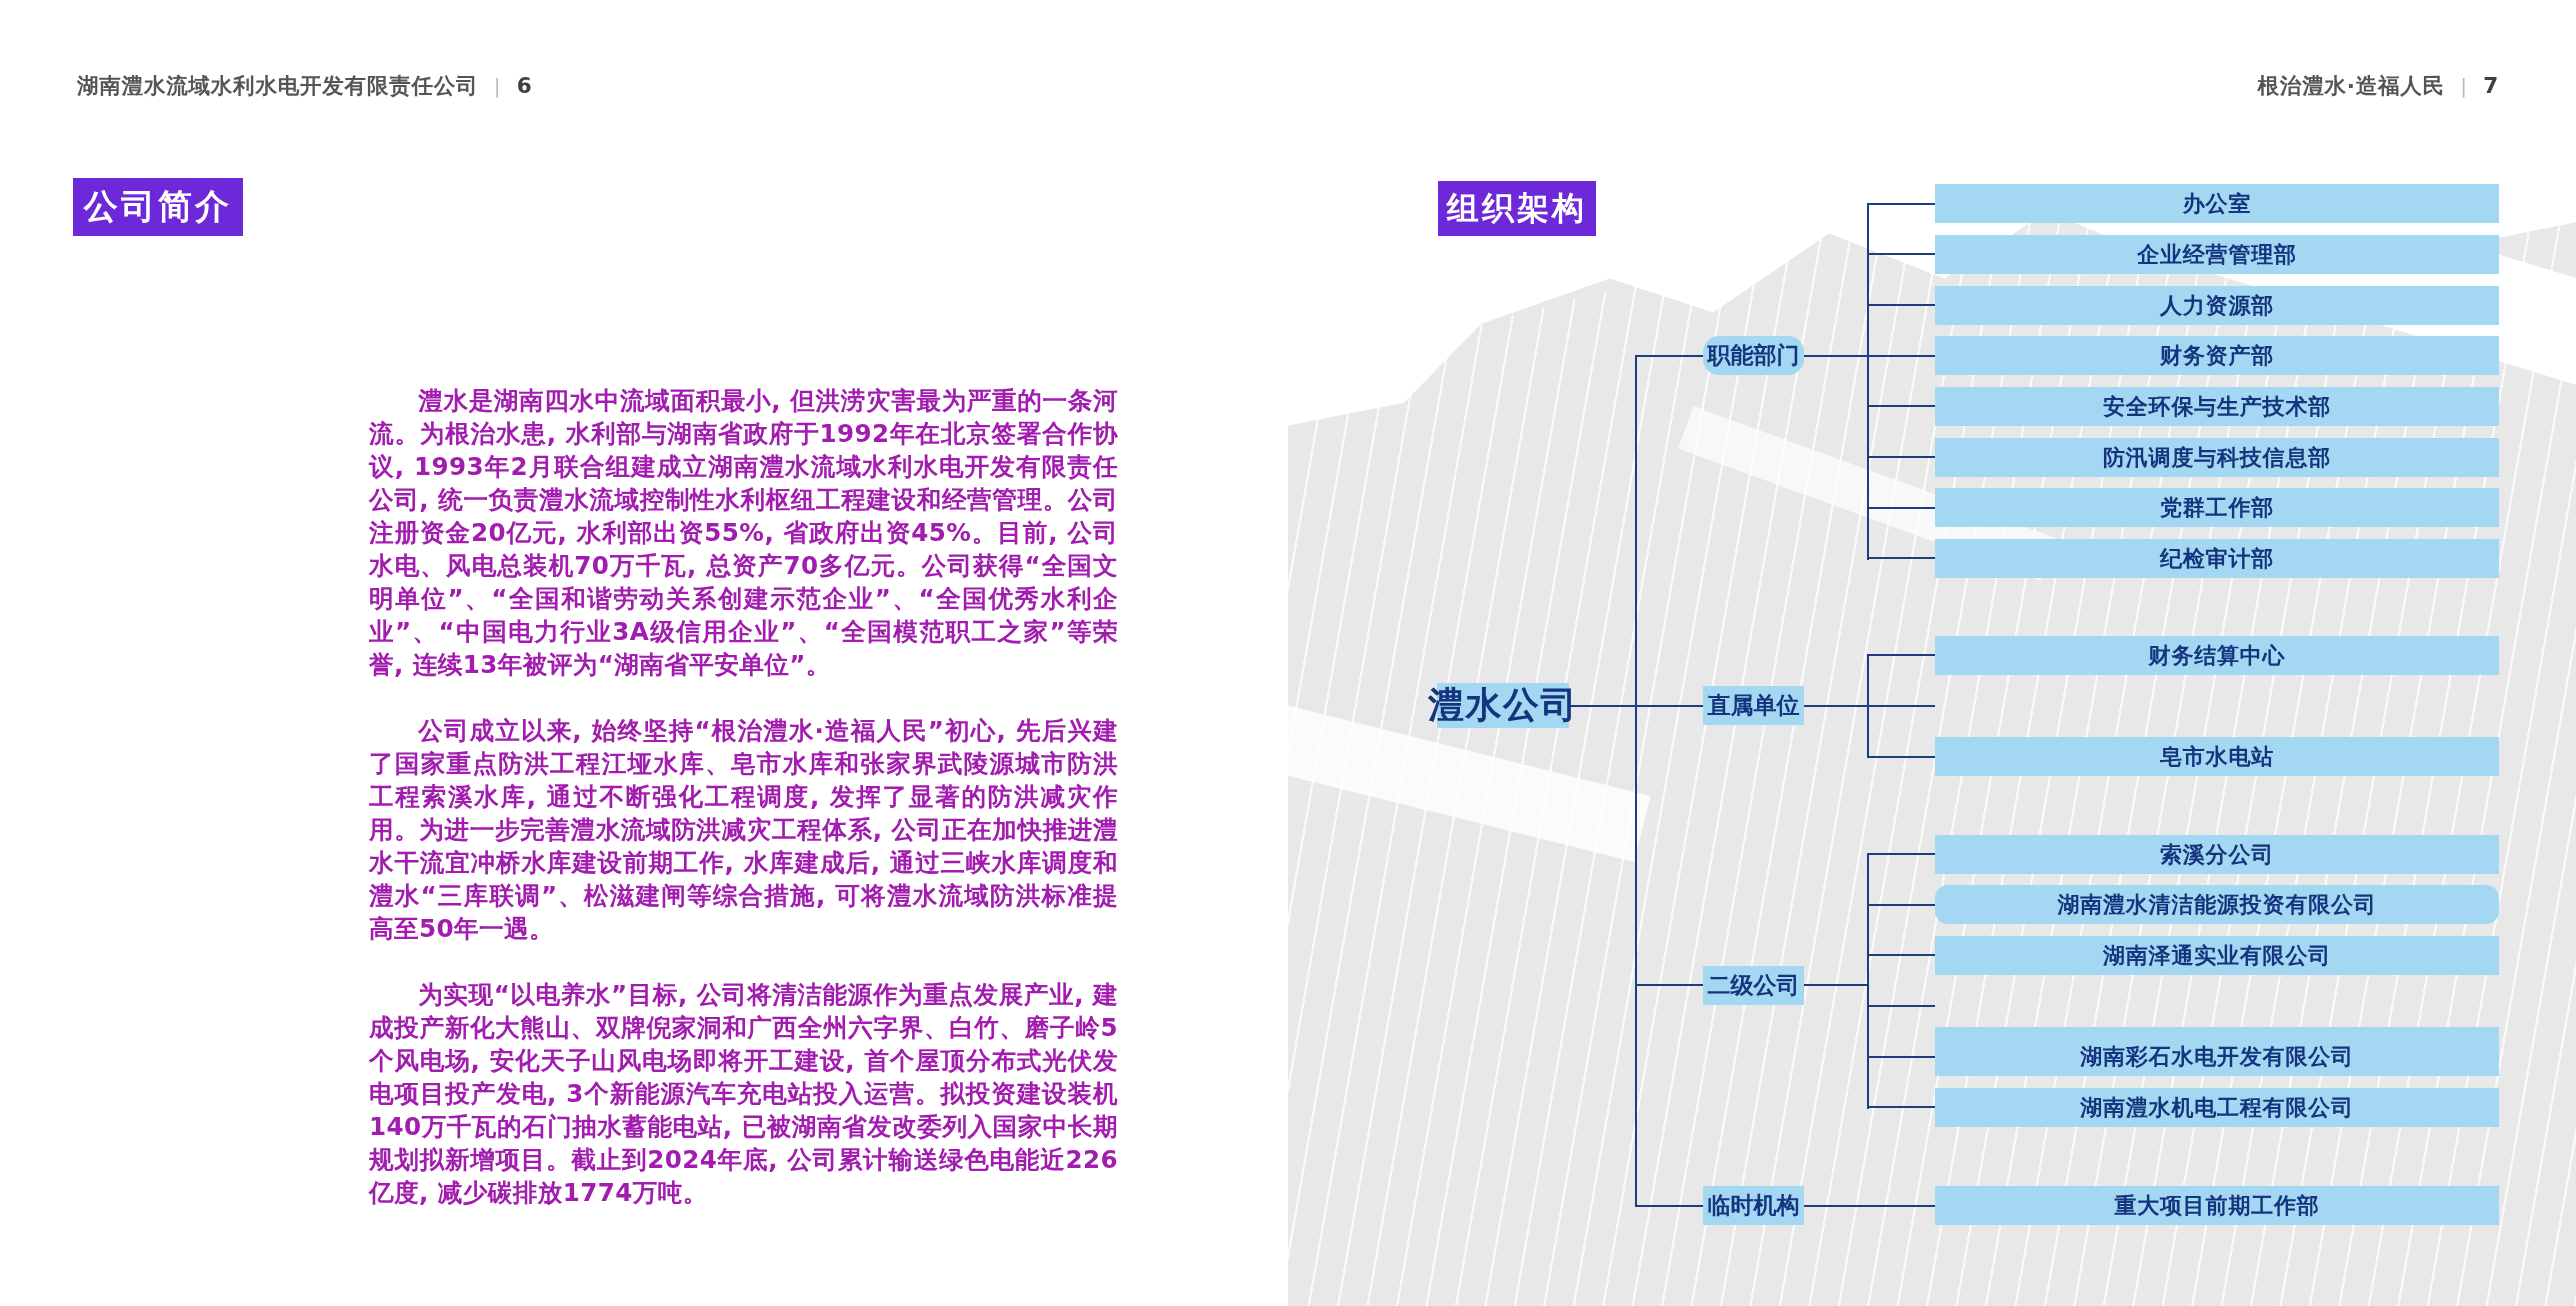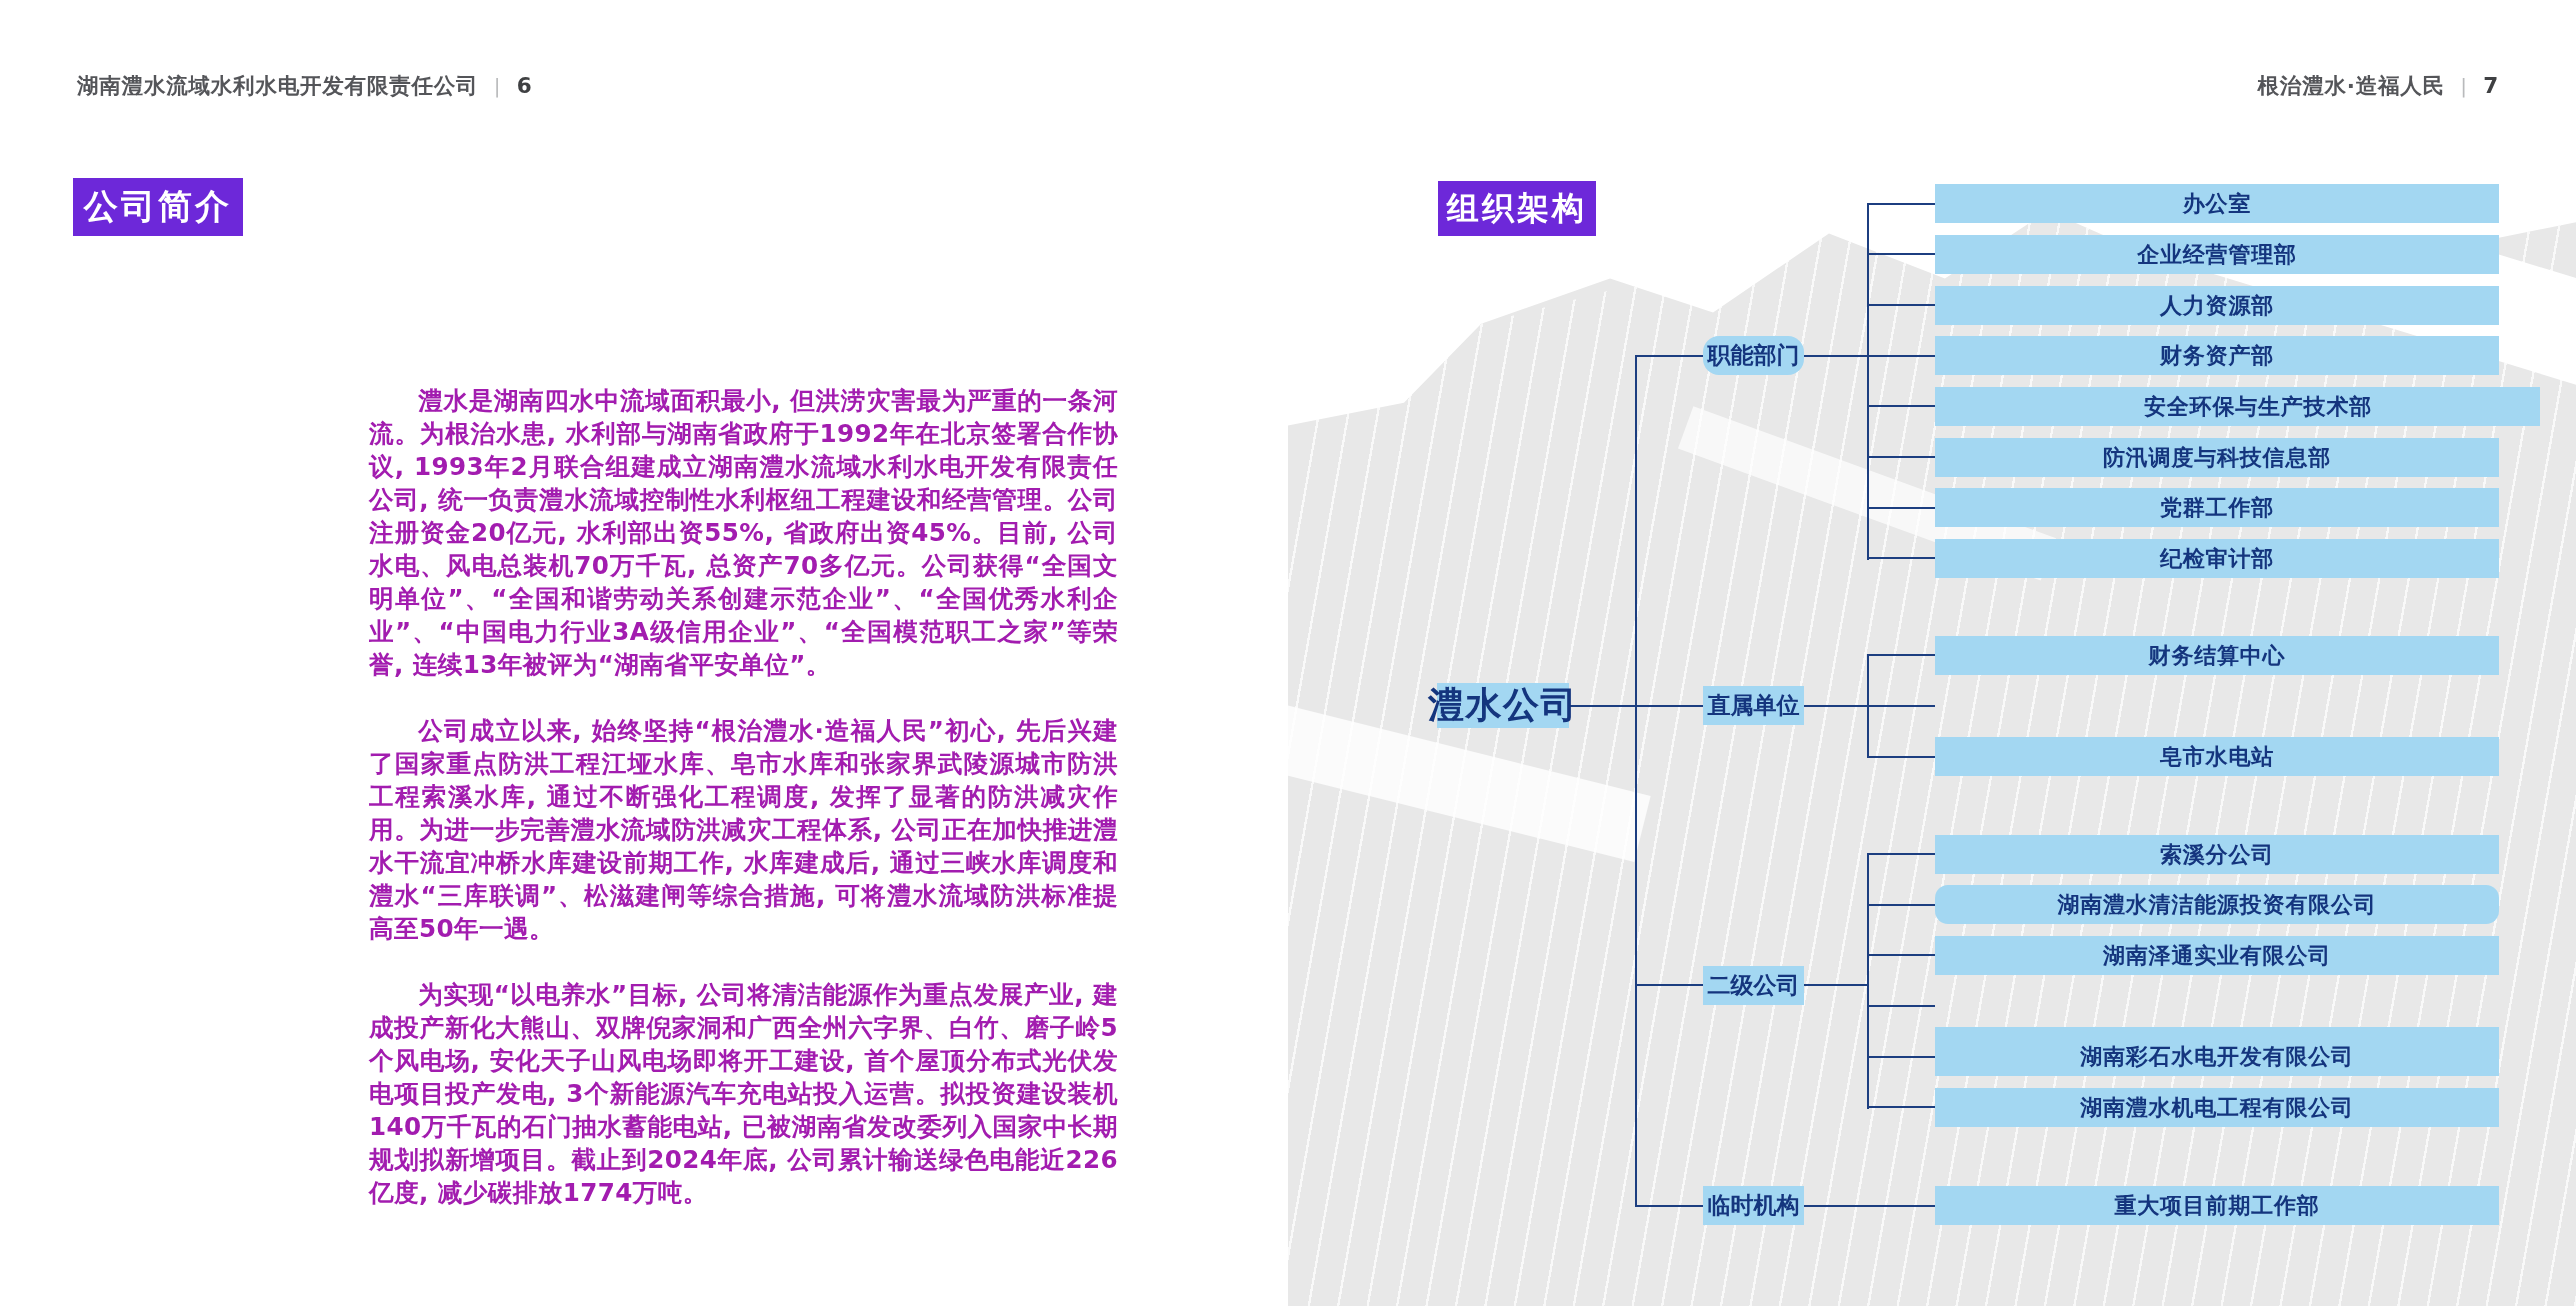--- a/index.html
+++ b/index.html
@@ -121,21 +121,21 @@
 
   <div class="node node-cat" style="top:336px;border-radius:16px;">职能部门</div>
   <div class="node node-cat" style="top:686px;">直属单位</div>
   <div class="node node-cat" style="top:966px;">二级公司</div>
   <div class="node node-cat" style="top:1186px;">临时机构</div>
 
   <div class="node node-child" style="top:184px;">办公室</div>
   <div class="node node-child" style="top:235px;">企业经营管理部</div>
   <div class="node node-child" style="top:286px;">人力资源部</div>
   <div class="node node-child" style="top:336px;">财务资产部</div>
-  <div class="node node-child" style="top:387px;padding-left:41px;">安全环保与生产技术部</div>
+  <div class="node node-child" style="top:387px;">安全环保与生产技术部</div>
   <div class="node node-child" style="top:438px;">防汛调度与科技信息部</div>
   <div class="node node-child" style="top:488px;">党群工作部</div>
   <div class="node node-child" style="top:539px;">纪检审计部</div>
 
   <div class="node node-child" style="top:636px;">财务结算中心</div>
   <div class="node node-child" style="top:737px;">皂市水电站</div>
 
   <div class="node node-child" style="top:835px;">索溪分公司</div>
   <div class="node node-child" style="top:885px;border-radius:13px;">湖南澧水清洁能源投资有限公司</div>
   <div class="node node-child" style="top:936px;">湖南泽通实业有限公司</div>

